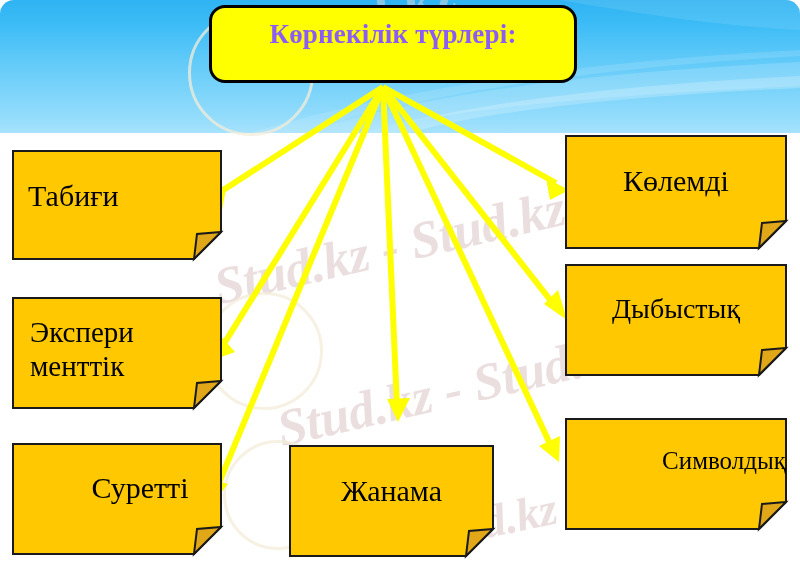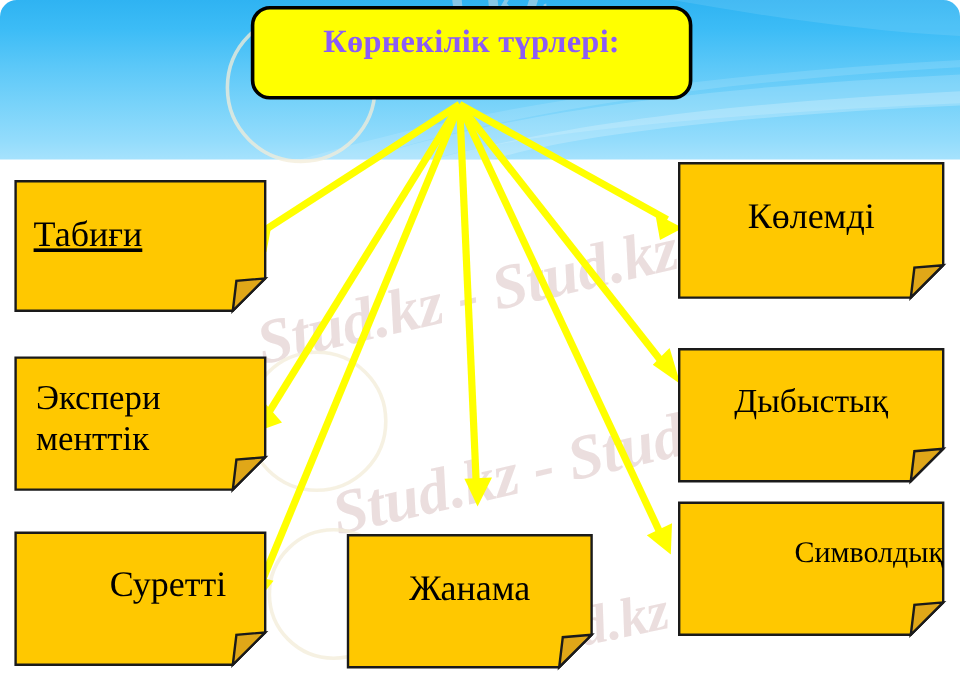--- a/index.html
+++ b/index.html
@@ -143,21 +143,20 @@
   .note-label.tight {
     font-size: 28px;
   }
   .note-label.small {
     font-size: 25px;
   }
   .note-label.shift-left {
     justify-content: flex-start;
     padding-left: 16px;
     box-sizing: border-box;
-    text-decoration: underline;
   }
 </style>
 </head>
 <body>
 
 <div id="stage">
 
   <div class="banner">
     <svg class="banner-swoosh" viewBox="0 0 800 133" preserveAspectRatio="none">
       <path d="M300,133 C420,96 560,74 800,62 L800,86 C580,96 430,112 360,133 Z" fill="#ffffff" opacity="0.16"></path>
@@ -241,21 +240,21 @@
   </div>
 
   <div class="note" style="left:565px; top:135px; width:222px; height:114px;">
     <svg width="222" height="114" viewBox="0 0 222 114">
       <path d="M1,1 L221,1 L221,86 L194,113 L1,113 Z" fill="#ffc800" stroke="#1a1a1a" stroke-width="2"></path>
       <path d="M221,86 L194,113 L197,88 Z" fill="#e0a718" stroke="#1a1a1a" stroke-width="2"></path>
     </svg>
     <div class="note-label" style="height:92px;">Көлемді</div>
   </div>
 
-  <div class="note" style="left:565px; top:264px; width:222px; height:120px;margin-top:26px;">
+  <div class="note" style="left:565px; top:264px; width:222px; height:120px;">
     <svg width="222" height="112" viewBox="0 0 222 112">
       <path d="M1,1 L221,1 L221,84 L194,111 L1,111 Z" fill="#ffc800" stroke="#1a1a1a" stroke-width="2"></path>
       <path d="M221,84 L194,111 L197,86 Z" fill="#e0a718" stroke="#1a1a1a" stroke-width="2"></path>
     </svg>
     <div class="note-label tight" style="height:90px;">Дыбыстық</div>
   </div>
 
   <div class="note" style="left:565px; top:418px; width:222px; height:112px;">
     <svg width="222" height="112" viewBox="0 0 222 112">
       <path d="M1,1 L221,1 L221,84 L194,111 L1,111 Z" fill="#ffc800" stroke="#1a1a1a" stroke-width="2"></path>

